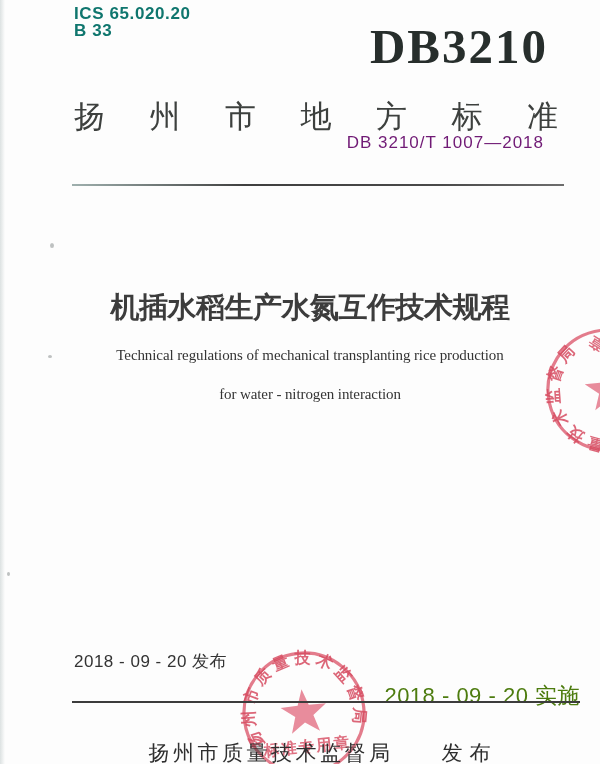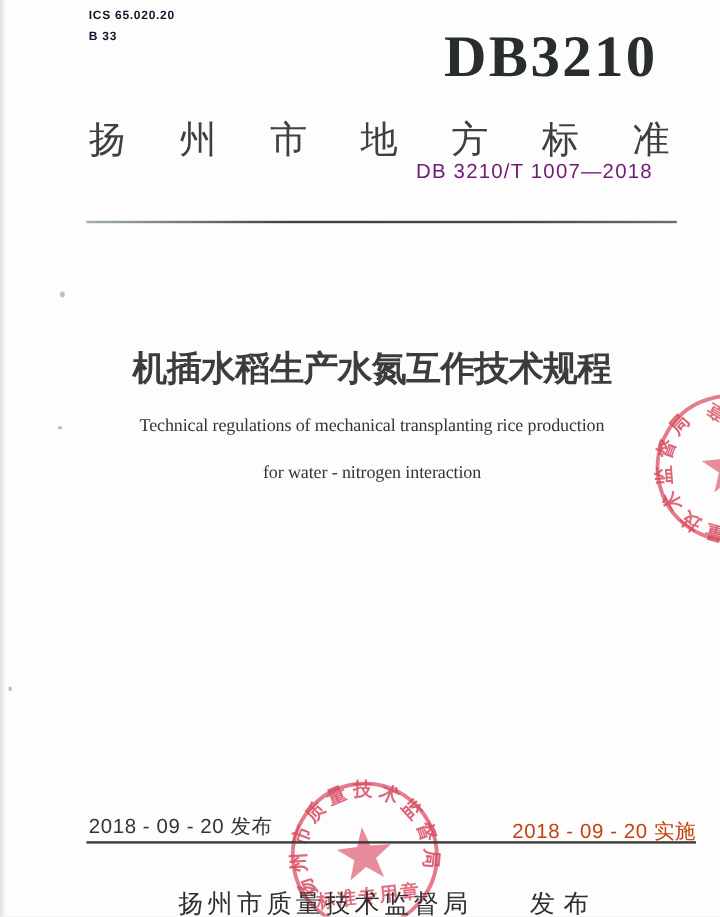--- a/index.html
+++ b/index.html
@@ -13,22 +13,22 @@
     color:#333;
   }
   .scan-edge{
     position:absolute;left:0;top:0;width:5px;height:764px;
     background:linear-gradient(to right, rgba(160,175,175,.35), rgba(160,175,175,0));
   }
   .speck{position:absolute;background:#8a8f8f;border-radius:50%;opacity:.55;}
   
   .ics{
     position:absolute;left:74px;top:5px;
-    font-size:10px;line-height:17px;letter-spacing:.6px;
-    color:#0f172a;font-weight:600;
+    font-size:17px;line-height:17px;letter-spacing:.6px;
+    color:#0f766e;font-weight:600;
   }
   .db-logo{
     position:absolute;top:18px;right:52px;
     font-family:Liberation Serif, serif;font-weight:700;
     font-size:49px;letter-spacing:2px;color:#272e2c;
   }
   .category{
     position:absolute;left:74px;top:79px;width:484px;
     font-size:31px;color:#3d403e;
     text-align:justify;text-align-last:justify;
@@ -51,26 +51,26 @@
   }
   .title-en{
     position:absolute;left:0;width:620px;text-align:center;
     font-family:"Liberation Serif",serif;font-size:15px;color:#343434;
     letter-spacing:-.1px;
   }
   .title-en.l1{top:347px;}
   .title-en.l2{top:386px;}
   
   .date-issue{
-    position:absolute;left:74px;top:677px;
+    position:absolute;left:74px;top:650px;
     font-size:17px;letter-spacing:.5px;color:#333;font-weight:500;
   }
   .date-impl{
     position:absolute;right:20px;top:681px;
-    font-size:17px;letter-spacing:.5px;color:#c2410c;font-weight:500;
+    font-size:22px;letter-spacing:.5px;color:#4d7c0f;font-weight:500;
   }
   .date-rule{
     position:absolute;left:72px;top:701px;width:508px;height:2px;
     background:#3c3c3c;
   }
   .publisher-row{
     position:absolute;left:23px;top:739px;width:600px;
     text-align:center;font-size:21px;color:#2f2f2f;font-weight:500;
   }
   .publisher-row .pub-name{letter-spacing:3.5px;}

